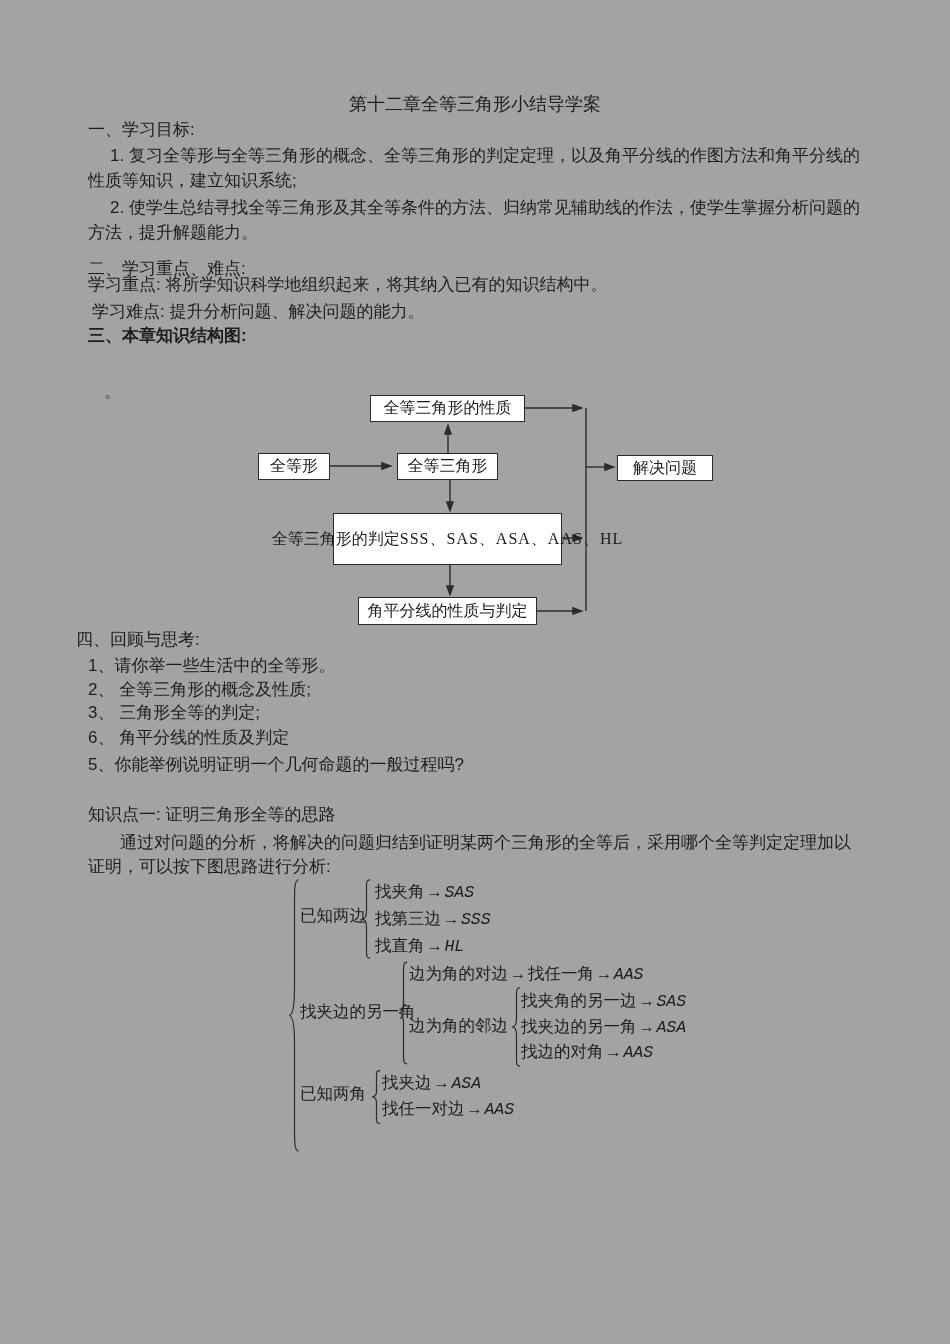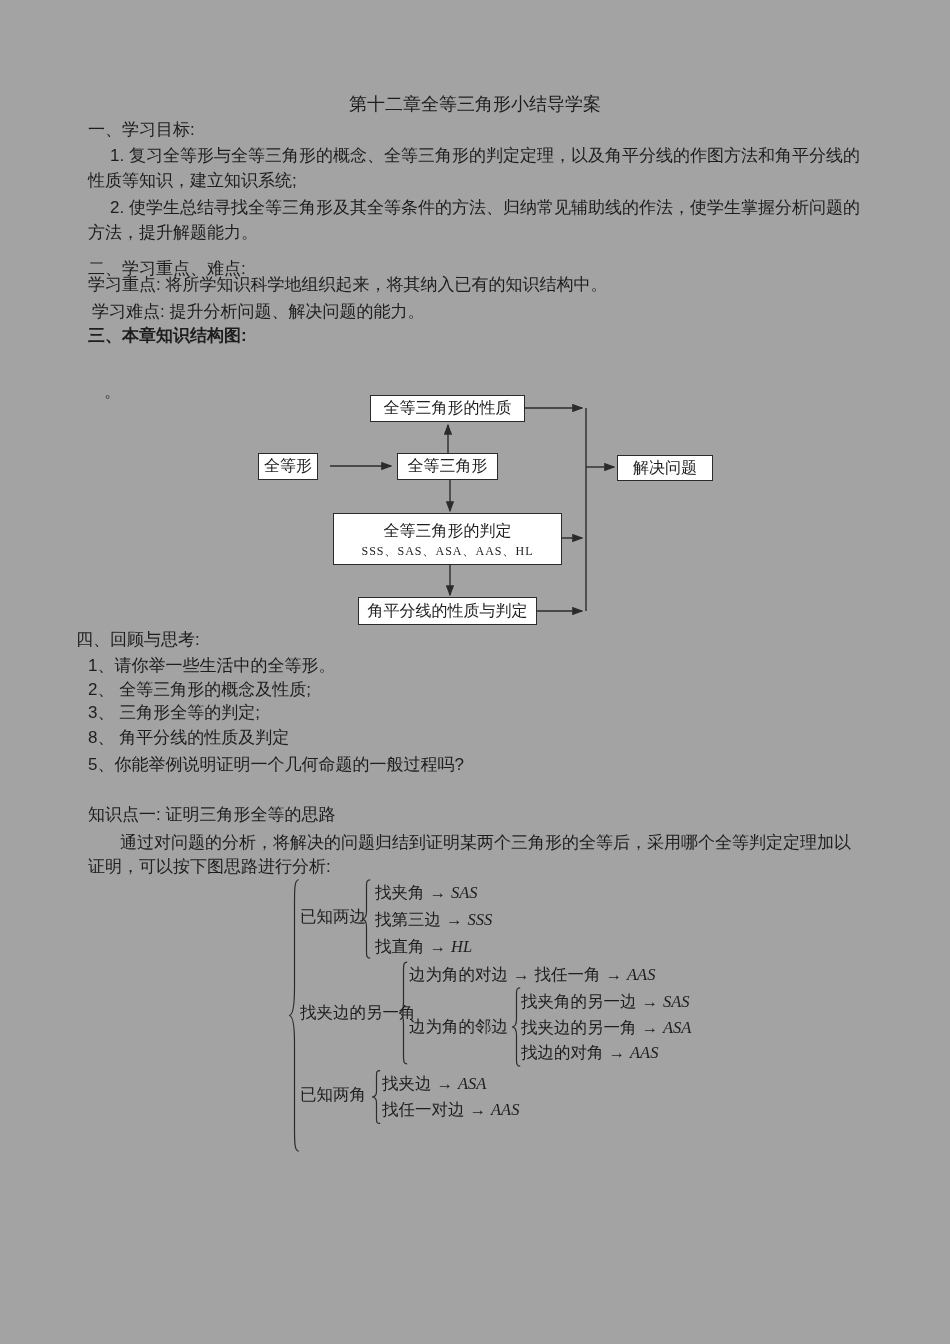--- a/index.html
+++ b/index.html
@@ -29,32 +29,32 @@
   .fbox {
     position: absolute;
     border: 1.5px solid #2b2b2b;
     background: #ffffff;
     display: flex;
     align-items: center;
     justify-content: center;
     font-size: 16px;
     white-space: nowrap;
   }
-  .fbox.two-line { flex-direction: column; justify-content: center; }
+  .fbox.two-line { flex-direction: row; justify-content: center; }
   .fbox .methods {
     font-family: "Liberation Serif", serif;
-    font-size: 12px;
+    font-size: 16px;
     letter-spacing: 1px;
   }
   .fbox .jtitle { line-height: 24px; }
   svg.connectors { position: absolute; left: 250px; top: 390px; }
   
   .trow {
     position: absolute;
-    font-family: Liberation Serif, serif;
+    font-family: Liberation Mono, monospace;
     font-size: 16.5px;
     line-height: 24px;
     white-space: nowrap;
   }
   .res { font-style: italic; }
   .arr { padding: 0 5px; }
   .brace { position: absolute; }
   .brace svg { display: block; width: 100%; height: 100%; }
 </style>
 </head>
@@ -90,34 +90,34 @@
       <line x1="200" y1="175" x2="200" y2="205" marker-end="url(#ah)"></line>
       <line x1="275" y1="18" x2="332" y2="18" marker-end="url(#ah)"></line>
       <line x1="312" y1="148" x2="332" y2="148" marker-end="url(#ah)"></line>
       <line x1="287" y1="221" x2="332" y2="221" marker-end="url(#ah)"></line>
       <line x1="336" y1="18" x2="336" y2="221"></line>
       <line x1="336" y1="77" x2="364" y2="77" marker-end="url(#ah)"></line>
     </g>
   </svg>
 
   <div class="fbox" style="left:370px;top:395px;width:155px;height:27px;">全等三角形的性质</div>
-  <div class="fbox" style="left:258px;top:453px;width:60px;height:27px;">全等形</div>
+  <div class="fbox" style="left:258px;top:453px;width:72px;height:27px;">全等形</div>
   <div class="fbox" style="left:397px;top:453px;width:101px;height:27px;">全等三角形</div>
   <div class="fbox" style="left:617px;top:455px;width:96px;height:26px;">解决问题</div>
   <div class="fbox two-line" style="left:333px;top:513px;width:229px;height:52px;">
     <span class="jtitle">全等三角形的判定</span>
     <span class="methods">SSS、SAS、ASA、AAS、HL</span>
   </div>
   <div class="fbox" style="left:358px;top:597px;width:179px;height:28px;">角平分线的性质与判定</div>
 
   <div class="line" style="left:76px;top:628px;">四、回顾与思考:</div>
   <div class="line" style="left:88px;top:654px;">1、请你举一些生活中的全等形。</div>
   <div class="line" style="left:88px;top:678px;">2、 全等三角形的概念及性质;</div>
   <div class="line" style="left:88px;top:701px;">3、 三角形全等的判定;</div>
-  <div class="line" style="left:88px;top:726px;">8、 角平分线的性质及判定</div>
+  <div class="line" style="left:88px;top:726px;">6、 角平分线的性质及判定</div>
   <div class="line" style="left:88px;top:753px;">5、你能举例说明证明一个几何命题的一般过程吗?</div>
 
   <div class="line" style="left:88px;top:803px;">知识点一: 证明三角形全等的思路</div>
   <div class="line" style="left:88px;top:855px;">证明，可以按下图思路进行分析:</div>
   <div class="line" style="left:120px;top:831px;">通过对问题的分析，将解决的问题归结到证明某两个三角形的全等后，采用哪个全等判定定理加以</div>
 
   <div class="brace" style="left:288px;top:877px;width:13px;height:277px;">
     <svg viewBox="0 0 12 100" preserveAspectRatio="none">
         <path d="M10,1 C6,1 6,4 6,10 L6,40 C6,47 4,50 1,50 C4,50 6,53 6,60 L6,90 C6,96 6,99 10,99" stroke="#2b2b2b" fill="none" vector-effect="non-scaling-stroke" stroke-width="1.2"></path>
       </svg>

